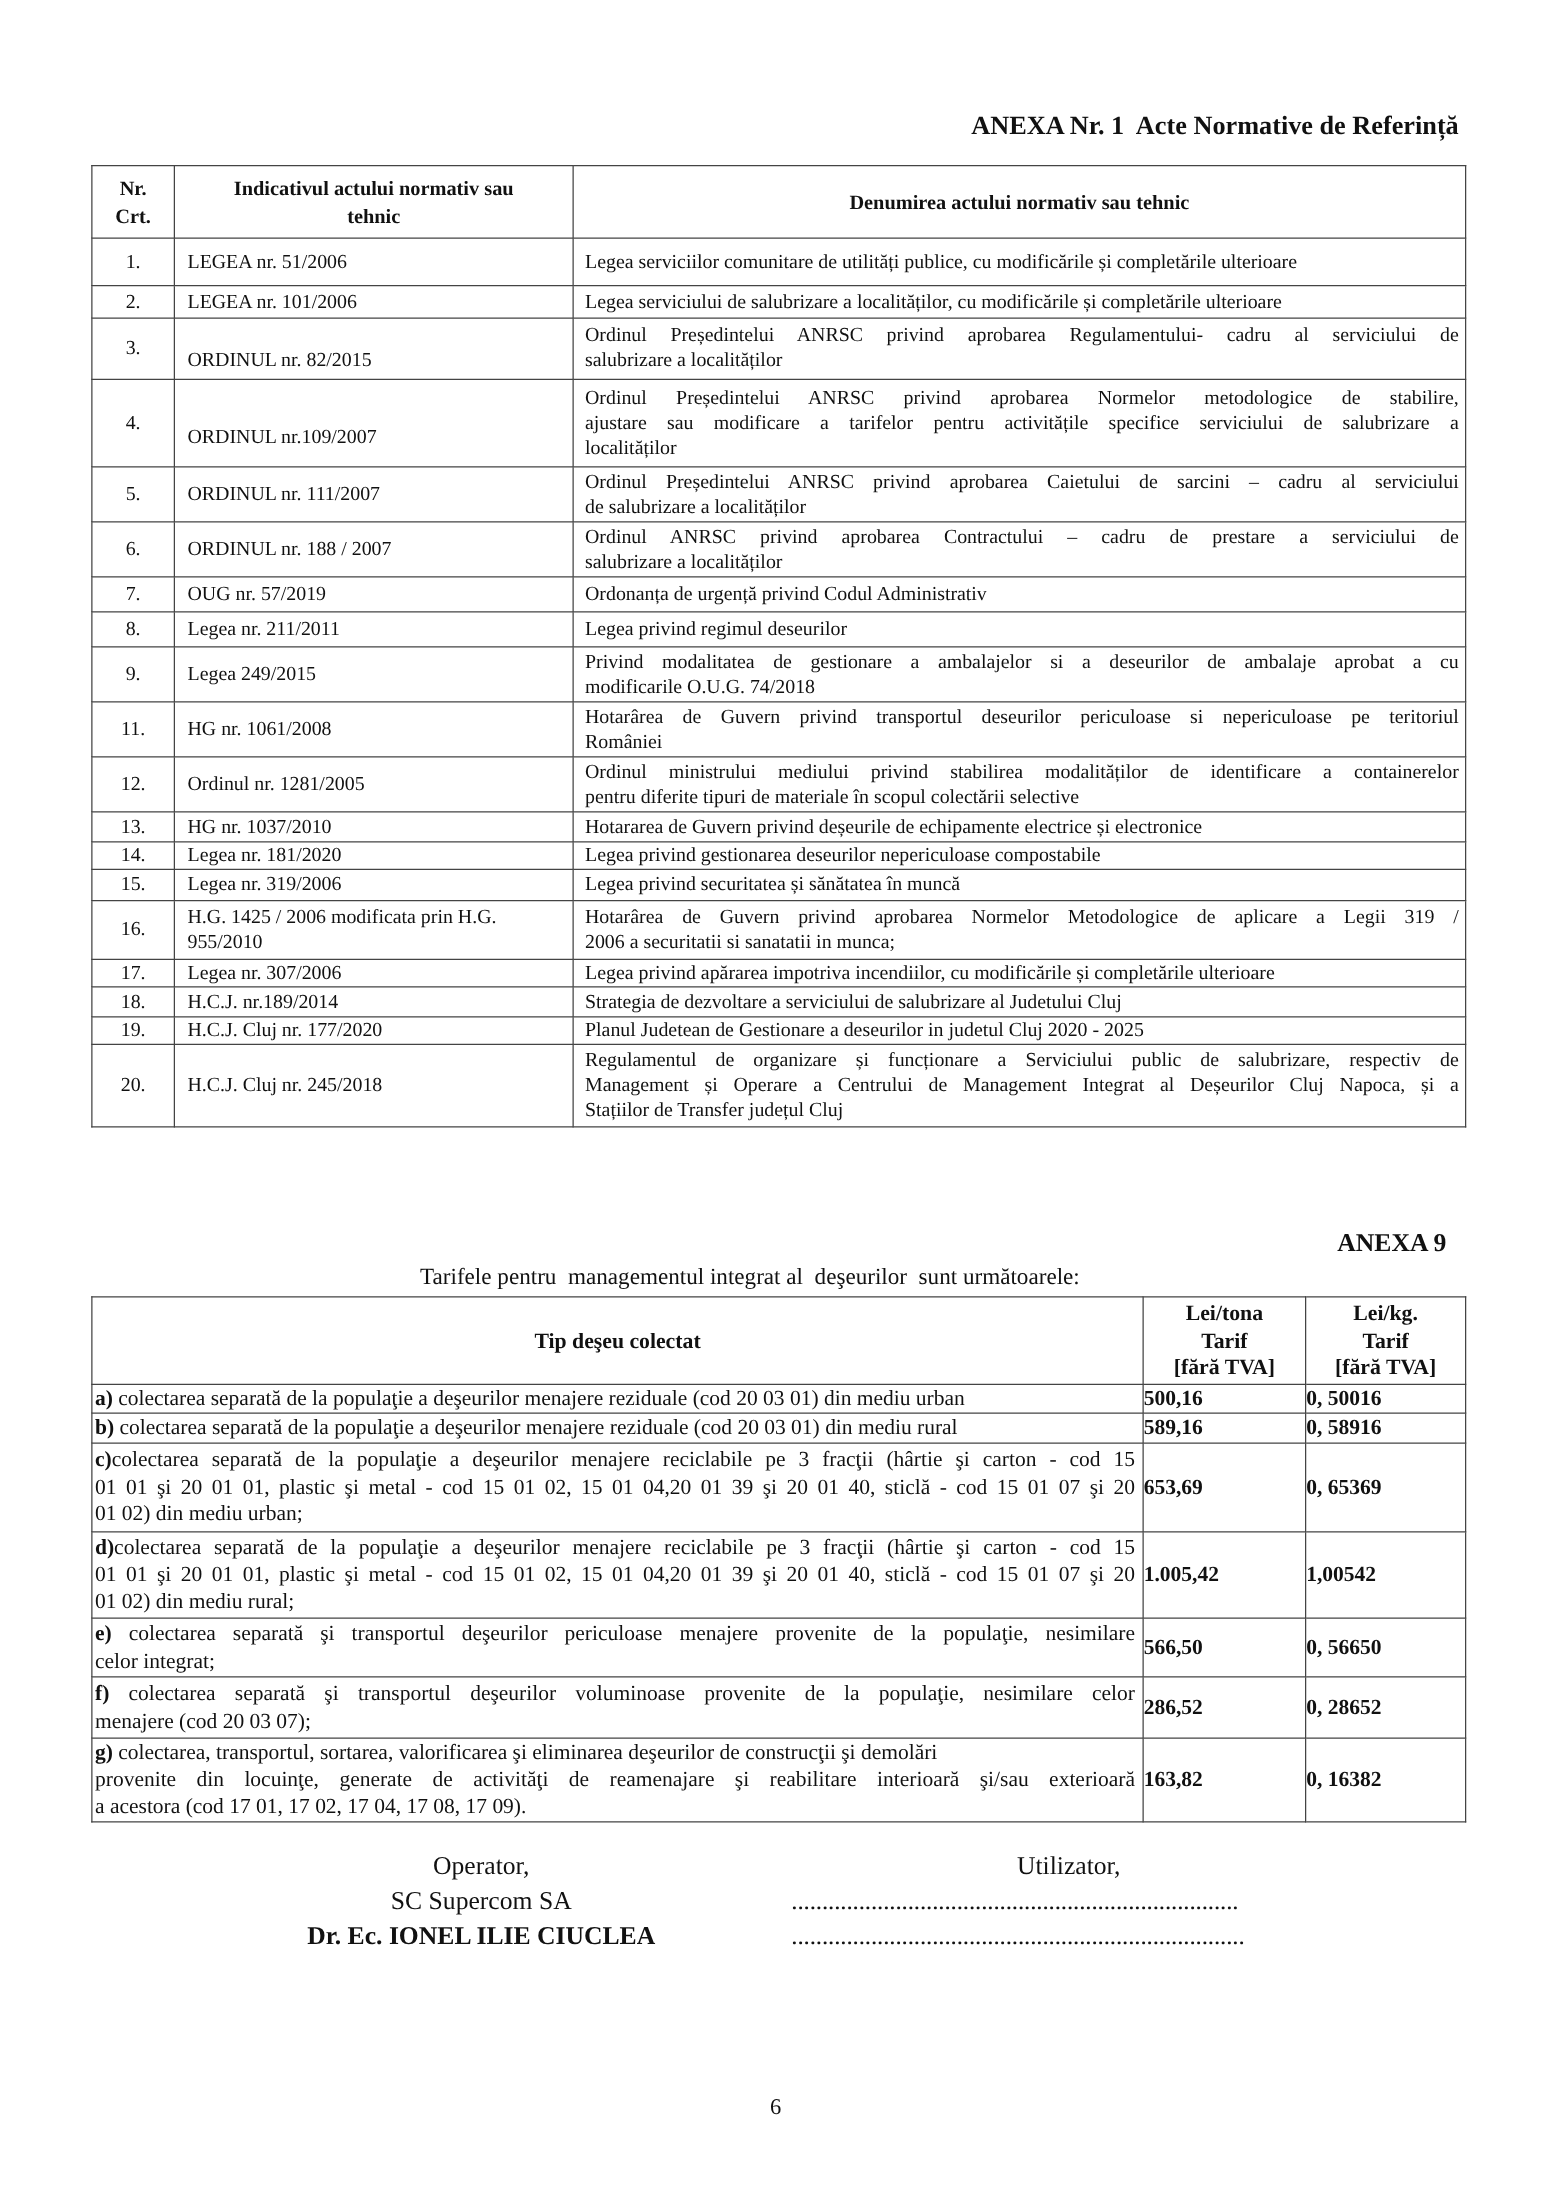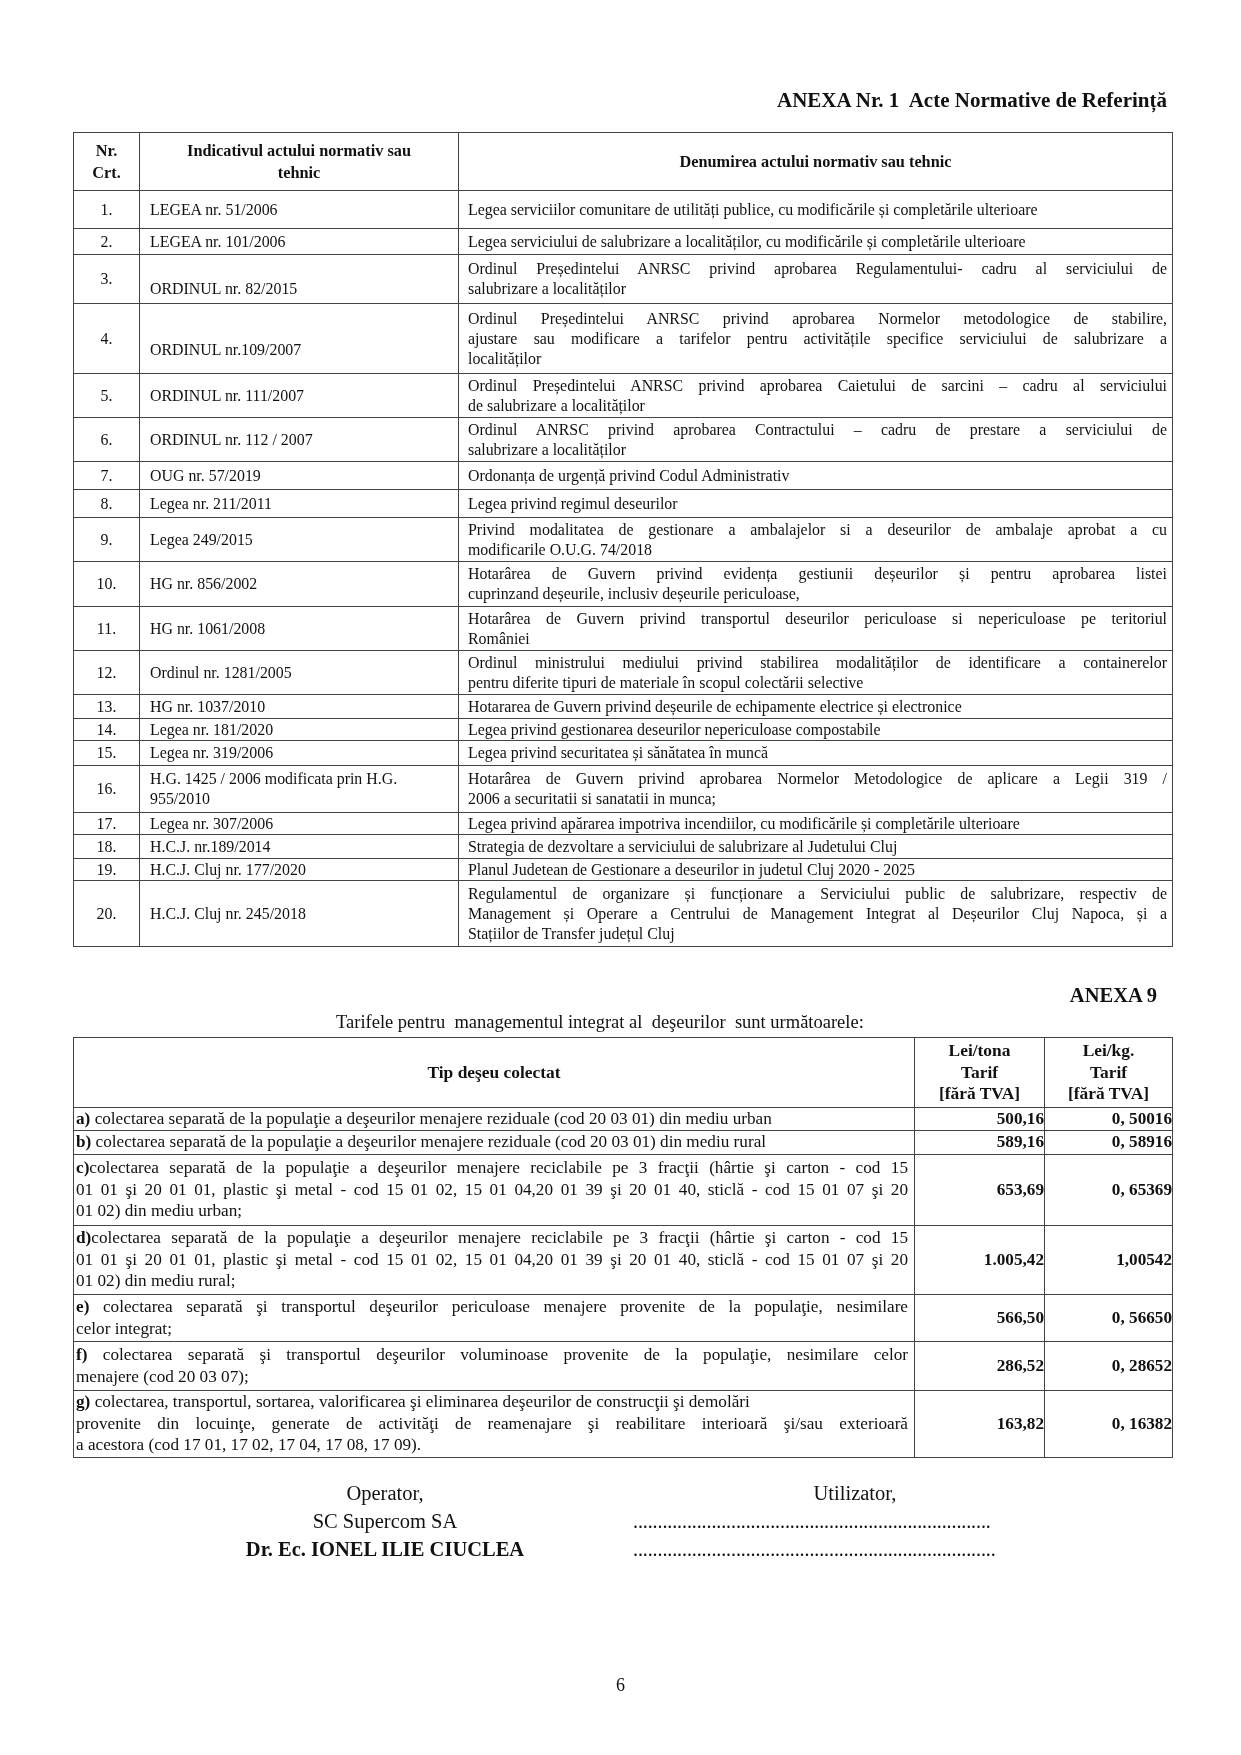--- a/index.html
+++ b/index.html
@@ -35,21 +35,21 @@
   .annex2-subtitle {
     position: absolute; top: 1013px; left: 336px; font-size: 18.5px; line-height: 1; white-space: pre;
   }
   .annex2-subtitle b { font-weight: normal; }
   .t2 { top: 1037px; font-size: 17.2px; line-height: 21.5px; }
   .t2 thead tr { height: 70px; }
   .t2 th { font-weight: bold; font-size: 17.4px; line-height: 21.5px; text-align: center; }
   .t2 th .line { text-align: center; text-align-last: center; }
   .t2 td.desc { padding: 0 6px 0 2px; }
   .t2 td.desc .letter { font-weight: bold; }
-  .t2 td.val { text-align: right; font-weight: bold; }
+  .t2 td.val { text-align: left; font-weight: bold; }
   .t2 tbody tr:nth-child(7) td.desc .line:first-child { text-align-last: auto; }
 
   
   .sig-left {
     position: absolute; top: 1479px; left: 185px; width: 400px; text-align: center;
     font-size: 20.5px; line-height: 28px;
   }
   .sig-left .sig-name { font-weight: bold; }
   .sig-right-label {
     position: absolute; top: 1479px; left: 655px; width: 400px; text-align: center;
@@ -139,21 +139,21 @@
             <div class="line">ORDINUL nr. 111/2007</div>
           </td>
           <td class="name">
             <div class="line">Ordinul Președintelui ANRSC privind aprobarea Caietului de sarcini – cadru al serviciului</div>
             <div class="line">de salubrizare a localităților</div>
           </td>
         </tr>
         <tr style="height: 44px;">
           <td class="nr">6.</td>
           <td class="code">
-            <div class="line">ORDINUL nr. 112 / 2007</div>
+            <div class="line">ORDINUL nr. 188 / 2007</div>
           </td>
           <td class="name">
             <div class="line">Ordinul ANRSC privind aprobarea Contractului – cadru de prestare a serviciului de</div>
             <div class="line">salubrizare a localităților</div>
           </td>
         </tr>
         <tr style="height: 28px;">
           <td class="nr">7.</td>
           <td class="code">
             <div class="line">OUG nr. 57/2019</div>
@@ -172,30 +172,20 @@
           </td>
         </tr>
         <tr style="height: 44px;">
           <td class="nr">9.</td>
           <td class="code">
             <div class="line">Legea 249/2015</div>
           </td>
           <td class="name">
             <div class="line">Privind modalitatea de gestionare a ambalajelor si a deseurilor de ambalaje  aprobat a cu</div>
             <div class="line">modificarile O.U.G. 74/2018</div>
-          </td>
-        </tr>
-        <tr style="height: 45px;">
-          <td class="nr">10.</td>
-          <td class="code">
-            <div class="line">HG nr. 856/2002</div>
-          </td>
-          <td class="name">
-            <div class="line">Hotarârea de Guvern privind evidența gestiunii deșeurilor și pentru aprobarea listei</div>
-            <div class="line">cuprinzand deșeurile, inclusiv deșeurile periculoase,</div>
           </td>
         </tr>
         <tr style="height: 44px;">
           <td class="nr">11.</td>
           <td class="code">
             <div class="line">HG nr. 1061/2008</div>
           </td>
           <td class="name">
             <div class="line">Hotarârea de Guvern privind transportul deseurilor periculoase si nepericuloase pe teritoriul</div>
             <div class="line">României</div>

